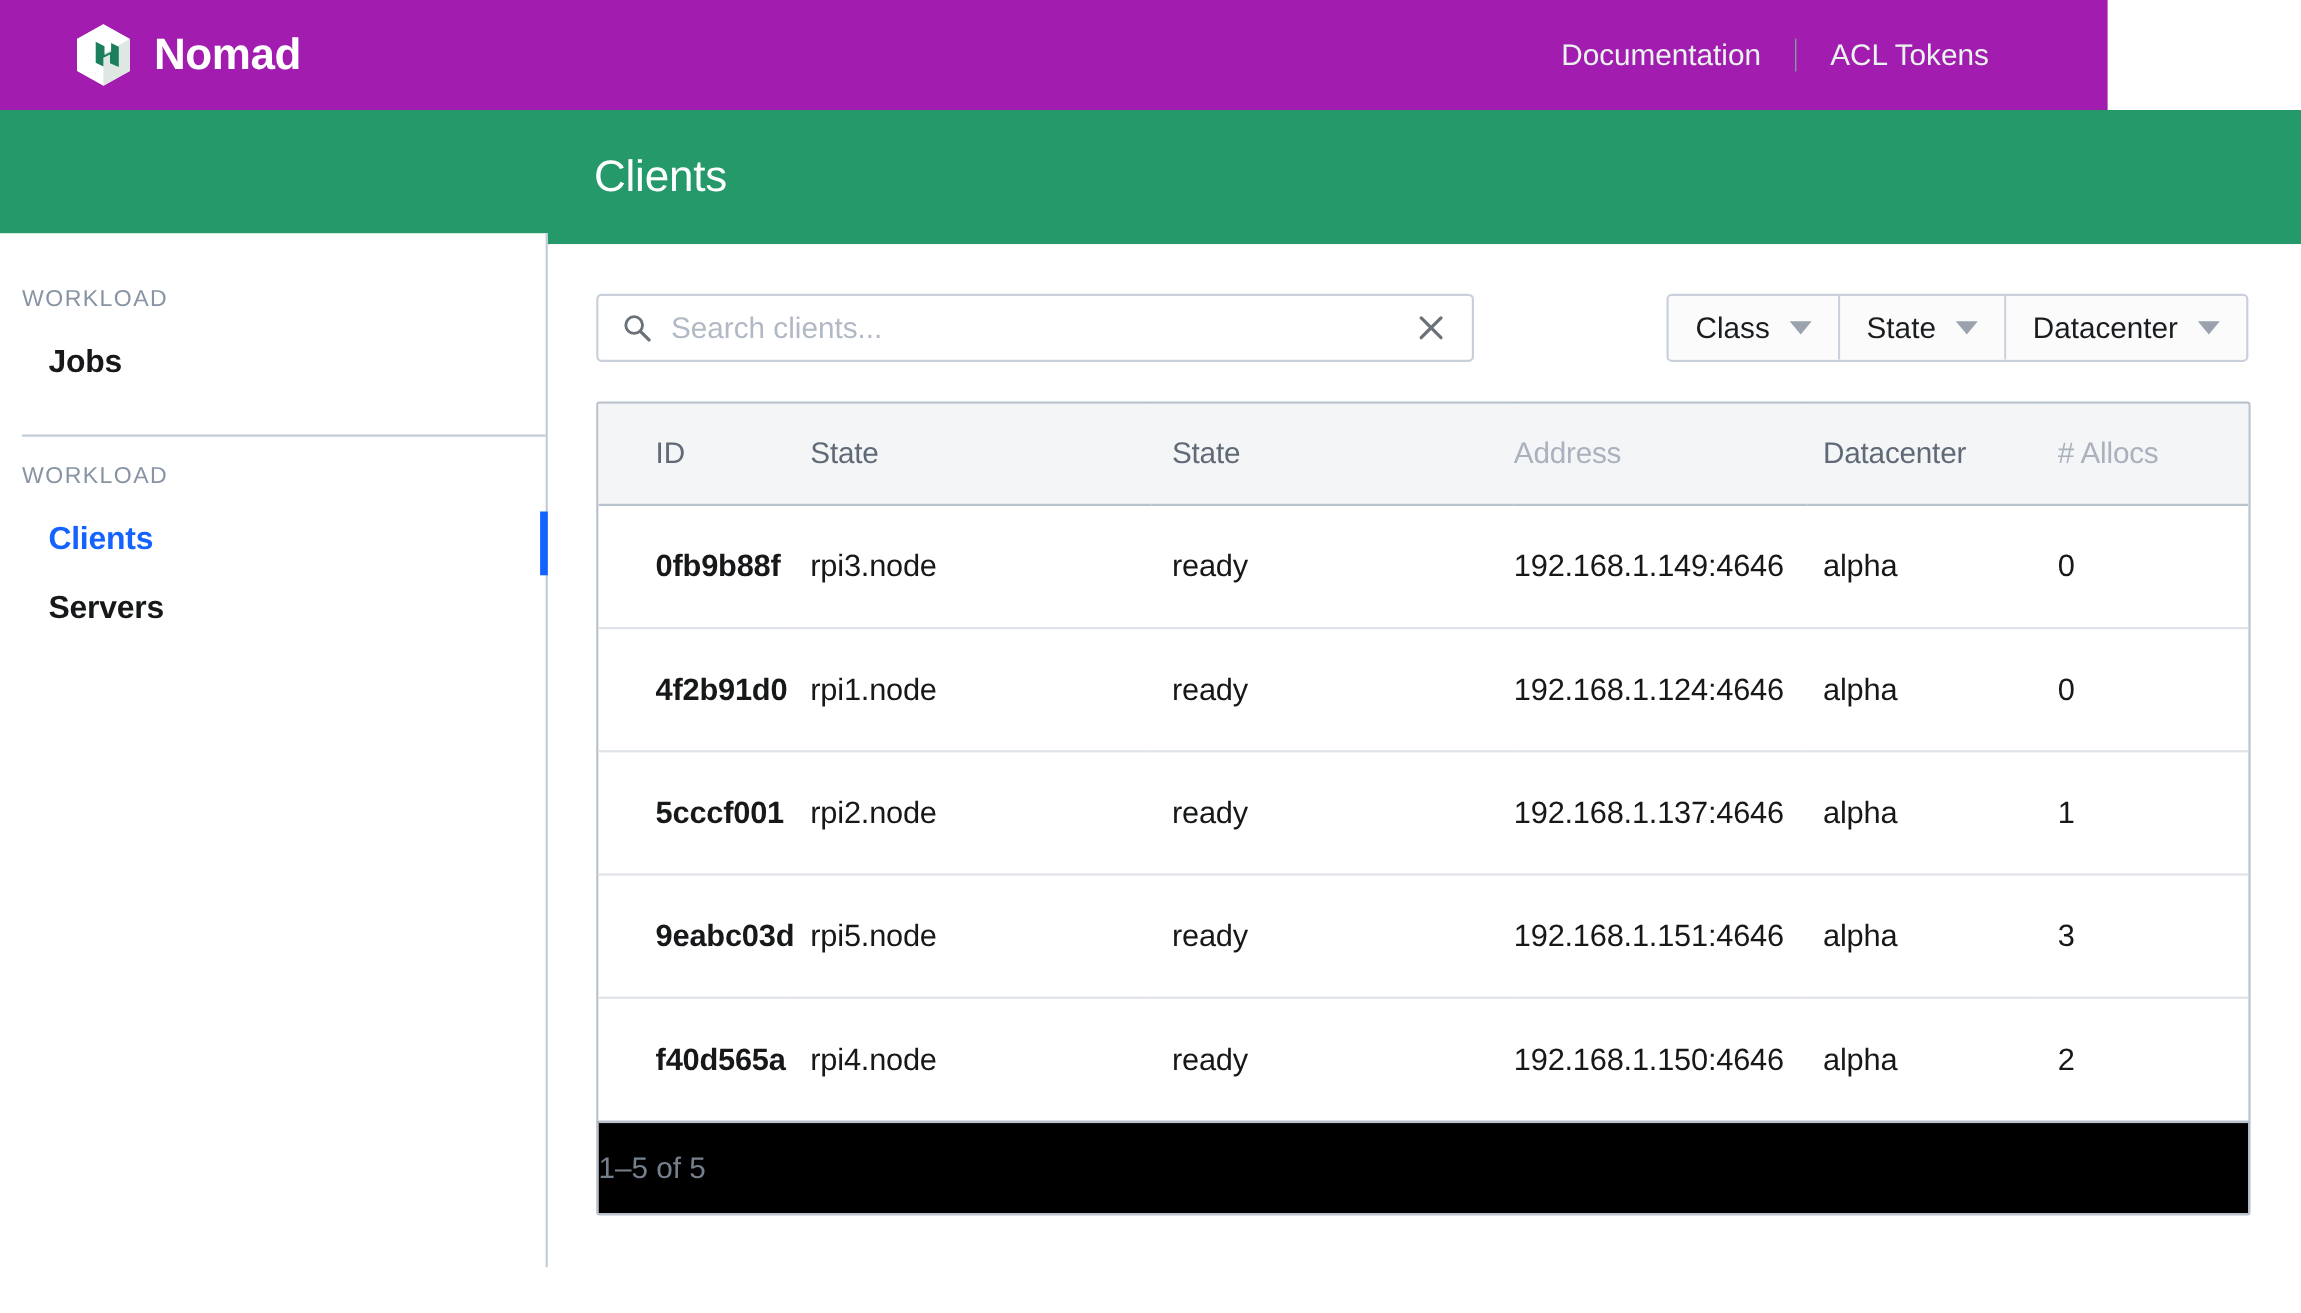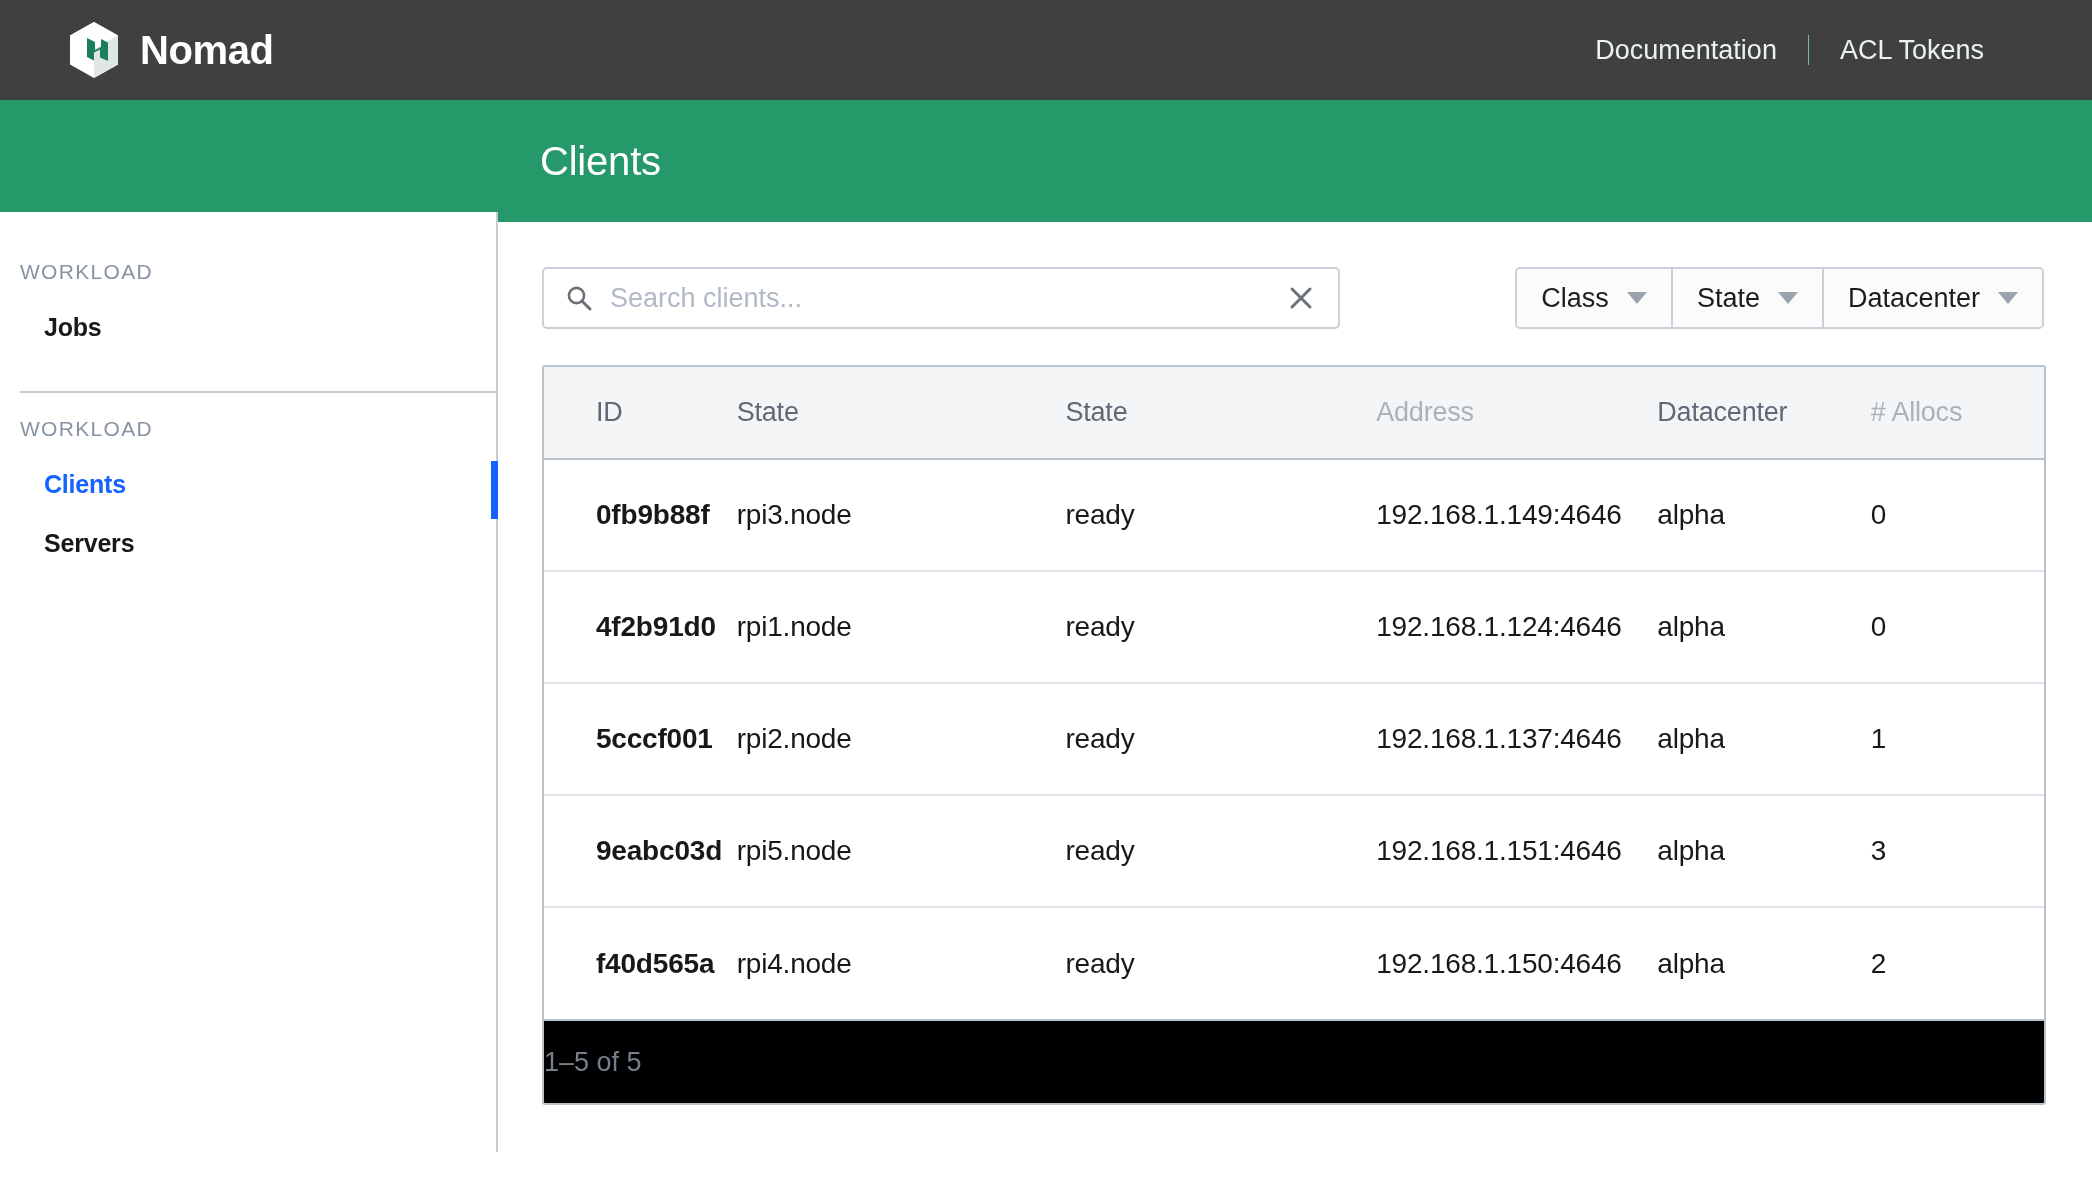--- a/index.html
+++ b/index.html
@@ -10,23 +10,23 @@
     background: #ffffff;
     font-family: "Liberation Sans", sans-serif;
     -webkit-font-smoothing: antialiased;
     overflow: hidden;
   }
 
   
   .global-header {
     position: absolute;
     top: 0; left: 0;
-    width: 2092px;
+    width: 1916px;
     height: 100px;
-    background: #404040;
+    background: #a21caf;
     display: flex;
     align-items: center;
     justify-content: space-between;
     padding: 0 68px 0 68px;
   }
 
   .brand {
     display: flex;
     align-items: center;
     gap: 20px;
@@ -92,21 +92,21 @@
   .side-section-label {
     font-size: 21px;
     letter-spacing: 1.3px;
     color: #8794a3;
     padding: 18px 0 14px 20px;
     font-weight: normal;
   }
   .side-items { list-style: none; }
   .side-item {
     position: relative;
-    font-size: 25px;
+    font-size: 29px;
     font-weight: bold;
     color: #16181a;
     padding: 15px 0 15px 44px;
     cursor: pointer;
     letter-spacing: -0.2px;
   }
   .side-item.active { color: #1563ff; }
   .side-item.active .active-bar {
     position: absolute;
     right: -2px;

